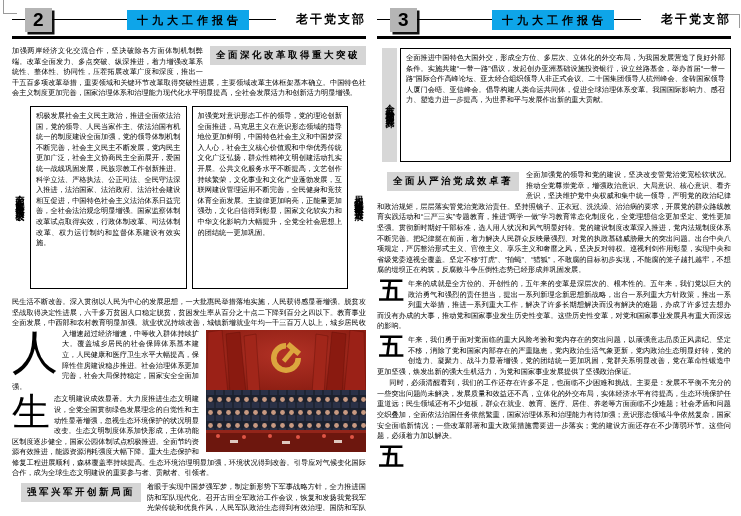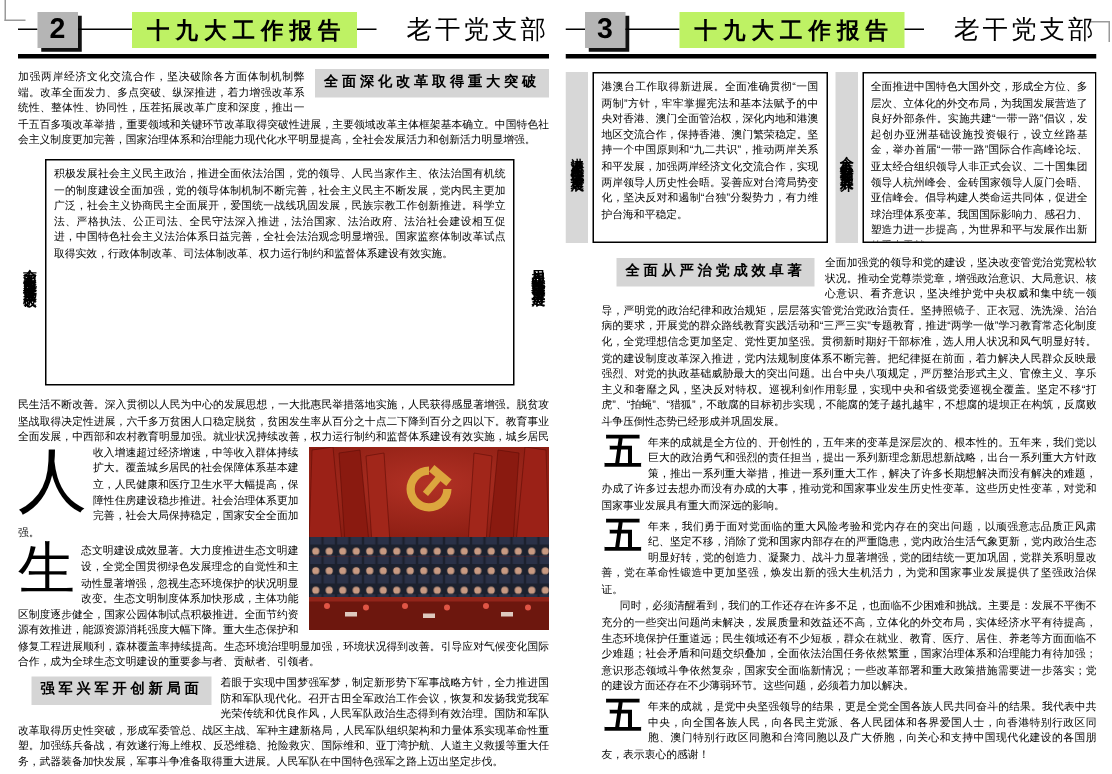--- a/index.html
+++ b/index.html
@@ -21,60 +21,60 @@
   .mast-row { display:flex; align-items:center; height:27px; }
   .seg { height:1.6px; background:#000; }
   .seg-a { width:13px; }
   .seg-b { flex:1.25; }
   .seg-c { flex:0.45; }
   .page-num {
     background:#b5b5b5; box-shadow:2.5px 2.5px 0 #111;
     font-weight:bold; font-size:19px; line-height:22px; padding:1px 8px;
   }
   .mast-title {
-    background:#bef264; font-weight:bold; font-size:15px; letter-spacing:4px;
+    background:#0ea5e9; font-weight:bold; font-size:11px; letter-spacing:4px;
     padding:3px 7px 2px 10px; white-space:nowrap;
   }
-  .mast-branch { font-weight:normal; font-size:17px; letter-spacing:2px; white-space:nowrap; margin-left:20px; }
+  .mast-branch { font-weight:bold; font-size:12px; letter-spacing:2px; white-space:nowrap; margin-left:20px; }
   .mast-rule { height:3px; background:#000; margin-top:3px; }
 
   
   .txt { font-size:7.2px; line-height:10.6px; text-align:justify; }
   p { margin:0; padding:0; }
 
   .gray-heading {
     background:#d5d5d5; font-weight:bold; font-size:9.5px; letter-spacing:2.5px;
     padding:4px 6px; white-space:nowrap; text-align:center;
   }
   .intro { margin-top:7px; }
   .intro-heading { float:right; margin:0 0 3px 7px; }
 
   .boxes-row { display:flex; margin-top:7px; align-items:stretch; }
-  .boxes-row-2 { height:151px; }
+  .boxes-row-2 { height:183px; }
   .boxes-row-3 { height:114px; }
   .group { display:flex; flex:1; align-items:stretch; }
   .v-label {
     width:15px; display:flex; align-items:center; justify-content:center;
     writing-mode:vertical-rl; text-orientation:upright;
     font-weight:bold; font-size:9px; letter-spacing:1.5px; line-height:15px;
   }
   .v-gray { background:#d7d7d7; }
   .tbox { flex:1; border:1.2px solid #000; padding:4px 5px; overflow:hidden; }
   .gap4 { width:5px; } .gap3 { width:3px; }
 
   
   .bottom2 { margin-top:8px; }
   .photo-spacer { float:right; width:0; height:33px; }
   .photo { float:right; clear:right; width:160px; height:122px; margin:0 0 4px 7px; display:block; }
   .eco-p { margin-top:2px; }
   .army-p { margin-top:3px; }
   .army-heading { float:left; margin:1px 6px 2px 9px;text-align:right; }
 
   
-  .party-sec { margin-top:8px;margin-left:24px; }
+  .party-sec { margin-top:8px; }
   .party-heading { float:left; margin:2px 7px 2px 10px; }
   .wu-p { margin-top:3px; }
   .tongshi-p { margin-top:1px; text-indent:1.7em; }
 
   
   .dc { float:left; font-family:"Liberation Serif", serif; }
   .dc-ren   { font-size:46px; line-height:41px; padding:2px 4px 0 0; }
   .dc-sheng { font-size:38px; line-height:33px; padding:2px 4px 0 0; }
   .dc-wu    { font-size:25px; line-height:21px; font-weight:bold; padding:1px 4px 0 2px; }
 </style>
@@ -101,20 +101,21 @@
     <div class="intro txt">
       <div class="gray-heading intro-heading">全面深化改革取得重大突破</div>
       <p><span>加强两岸经济文化交流合作，坚决破除各方面体制机制弊端。改革全面发力、多点突破、纵深推进，着力增强改革系统性、整体性、协同性，压茬拓展改革广度和深度，推出一千五百多项改革举措，重要领域和关键环节改革取得突破性进展，主要领域改革主体框架基本确立。中国特色社会主义制度更加完善，国家治理体系和治理能力现代化水平明显提高，全社会发展活力和创新活力明显增强。</span></p>
     </div>
 
     <div class="boxes-row boxes-row-2">
       <div class="v-label">全面深化改革取得重大突破</div>
       <div class="gap3"></div>
       <div class="tbox txt"><span>积极发展社会主义民主政治，推进全面依法治国，党的领导、人民当家作主、依法治国有机统一的制度建设全面加强，党的领导体制机制不断完善，社会主义民主不断发展，党内民主更加广泛，社会主义协商民主全面展开，爱国统一战线巩固发展，民族宗教工作创新推进。科学立法、严格执法、公正司法、全民守法深入推进，法治国家、法治政府、法治社会建设相互促进，中国特色社会主义法治体系日益完善，全社会法治观念明显增强。国家监察体制改革试点取得实效，行政体制改革、司法体制改革、权力运行制约和监督体系建设有效实施。</span></div>
       <div class="gap4"></div>
+      <div class="tbox txt"><span>加强党对意识形态工作的领导，党的理论创新全面推进，马克思主义在意识形态领域的指导地位更加鲜明，中国特色社会主义和中国梦深入人心，社会主义核心价值观和中华优秀传统文化广泛弘扬，群众性精神文明创建活动扎实开展。公共文化服务水平不断提高，文艺创作持续繁荣，文化事业和文化产业蓬勃发展，互联网建设管理运用不断完善，全民健身和竞技体育全面发展。主旋律更加响亮，正能量更加强劲，文化自信得到彰显，国家文化软实力和中华文化影响力大幅提升，全党全社会思想上的团结统一更加巩固。</span></div>
       <div class="gap3"></div>
       <div class="v-label">思想文化建设取得重大进展</div>
     </div>
 
     <div class="bottom2 txt">
       <div class="photo-spacer"></div>
 
       <svg class="photo" viewBox="0 0 160 122" preserveAspectRatio="none" role="img">
         <defs>
           <radialGradient id="glow" cx="50%" cy="38%" r="70%">
@@ -161,21 +162,21 @@
         </g>
         <g fill="#f2e9df" opacity="0.85">
           <rect x="24" y="110" width="8" height="3"></rect>
             <rect x="76" y="111" width="8" height="3"></rect>
             <rect x="128" y="110" width="8" height="3"></rect>
         </g>
       </svg>
 
       <p>
         <span class="dc dc-ren">人</span>
-        <span>民生活不断改善。深入贯彻以人民为中心的发展思想，一大批惠民举措落地实施，人民获得感显著增强。脱贫攻坚战取得决定性进展，六千多万贫困人口稳定脱贫，贫困发生率从百分之十点二下降到百分之四以下。教育事业全面发展，中西部和农村教育明显加强。就业状况持续改善，权力运行制约和监督体系建设有效实施，城乡居民收入增速超过经济增速，中等收入群体持续扩大。覆盖城乡居民的社会保障体系基本建立，人民健康和医疗卫生水平大幅提高，保障性住房建设稳步推进。社会治理体系更加完善，社会大局保持稳定，国家安全全面加强。</span>
+        <span>民生活不断改善。深入贯彻以人民为中心的发展思想，一大批惠民举措落地实施，人民获得感显著增强。脱贫攻坚战取得决定性进展，六千多万贫困人口稳定脱贫，贫困发生率从百分之十点二下降到百分之四以下。教育事业全面发展，中西部和农村教育明显加强。就业状况持续改善，城镇新增就业年均一千三百万人以上，城乡居民收入增速超过经济增速，中等收入群体持续扩大。覆盖城乡居民的社会保障体系基本建立，人民健康和医疗卫生水平大幅提高，保障性住房建设稳步推进。社会治理体系更加完善，社会大局保持稳定，国家安全全面加强。</span>
       </p>
       <p class="eco-p">
         <span class="dc dc-sheng">生</span>
         <span>态文明建设成效显著。大力度推进生态文明建设，全党全国贯彻绿色发展理念的自觉性和主动性显著增强，忽视生态环境保护的状况明显改变。生态文明制度体系加快形成，主体功能区制度逐步健全，国家公园体制试点积极推进。全面节约资源有效推进，能源资源消耗强度大幅下降。重大生态保护和修复工程进展顺利，森林覆盖率持续提高。生态环境治理明显加强，环境状况得到改善。引导应对气候变化国际合作，成为全球生态文明建设的重要参与者、贡献者、引领者。</span>
       </p>
       <p class="army-p">
         <span class="gray-heading army-heading">强军兴军开创新局面</span>
         <span>着眼于实现中国梦强军梦，制定新形势下军事战略方针，全力推进国防和军队现代化。召开古田全军政治工作会议，恢复和发扬我党我军光荣传统和优良作风，人民军队政治生态得到有效治理。国防和军队改革取得历史性突破，形成军委管总、战区主战、军种主建新格局，人民军队组织架构和力量体系实现革命性重塑。加强练兵备战，有效遂行海上维权、反恐维稳、抢险救灾、国际维和、亚丁湾护航、人道主义救援等重大任务，武器装备加快发展，军事斗争准备取得重大进展。人民军队在中国特色强军之路上迈出坚定步伐。</span>
       </p>
     </div>
@@ -188,25 +189,20 @@
         <div class="page-num">3</div>
         <div class="seg seg-b"></div>
         <div class="mast-title">十九大工作报告</div>
         <div class="seg seg-c"></div>
         <div class="mast-branch">老干党支部</div>
       </div>
       <div class="mast-rule"></div>
     </div>
 
     <div class="boxes-row boxes-row-3" style="margin-top:9px;">
-      <div class="group">
-        <div class="v-label v-gray">港澳台工作取得新进展</div>
-        <div class="gap3"></div>
-        <div class="tbox txt"><span>港澳台工作取得新进展。全面准确贯彻“一国两制”方针，牢牢掌握宪法和基本法赋予的中央对香港、澳门全面管治权，深化内地和港澳地区交流合作，保持香港、澳门繁荣稳定。坚持一个中国原则和“九二共识”，推动两岸关系和平发展，加强两岸经济文化交流合作，实现两岸领导人历史性会晤。妥善应对台湾局势变化，坚决反对和遏制“台独”分裂势力，有力维护台海和平稳定。</span></div>
-      </div>
       <div class="gap4"></div>
       <div class="group">
         <div class="v-label v-gray">全方位外交布局深入展开</div>
         <div class="gap3"></div>
         <div class="tbox txt"><span>全面推进中国特色大国外交，形成全方位、多层次、立体化的外交布局，为我国发展营造了良好外部条件。实施共建“一带一路”倡议，发起创办亚洲基础设施投资银行，设立丝路基金，举办首届“一带一路”国际合作高峰论坛、亚太经合组织领导人非正式会议、二十国集团领导人杭州峰会、金砖国家领导人厦门会晤、亚信峰会。倡导构建人类命运共同体，促进全球治理体系变革。我国国际影响力、感召力、塑造力进一步提高，为世界和平与发展作出新的重大贡献。</span></div>
       </div>
     </div>
 
     <div class="party-sec txt">
       <p>
@@ -219,17 +215,16 @@
       </p>
       <p class="wu-p">
         <span class="dc dc-wu">五</span>
         <span>年来，我们勇于面对党面临的重大风险考验和党内存在的突出问题，以顽强意志品质正风肃纪、坚定不移，消除了党和国家内部存在的严重隐患，党内政治生活气象更新，党内政治生态明显好转，党的创造力、凝聚力、战斗力显著增强，党的团结统一更加巩固，党群关系明显改善，党在革命性锻造中更加坚强，焕发出新的强大生机活力，为党和国家事业发展提供了坚强政治保证。</span>
       </p>
       <p class="tongshi-p">
         <span>同时，必须清醒看到，我们的工作还存在许多不足，也面临不少困难和挑战。主要是：发展不平衡不充分的一些突出问题尚未解决，发展质量和效益还不高，立体化的外交布局，实体经济水平有待提高，生态环境保护任重道远；民生领域还有不少短板，群众在就业、教育、医疗、居住、养老等方面面临不少难题；社会矛盾和问题交织叠加，全面依法治国任务依然繁重，国家治理体系和治理能力有待加强；意识形态领域斗争依然复杂，国家安全面临新情况；一些改革部署和重大政策措施需要进一步落实；党的建设方面还存在不少薄弱环节。这些问题，必须着力加以解决。</span>
       </p>
       <p class="wu-p">
         <span class="dc dc-wu">五</span>
-        <span>年来的成就，是党中央坚强领导的结果，更是全党全国各族人民共同奋斗的结果。我代表中共中央，向全国各族人民，向各民主党派、各人民团体和各界爱国人士，向香港特别行政区同胞、澳门特别行政区同胞和台湾同胞以及广大侨胞，向关心和支持中国现代化建设的各国朋友，表示衷心的感谢！</span>
       </p>
     </div>
   </div>
 </div>
 
 </body></html>

